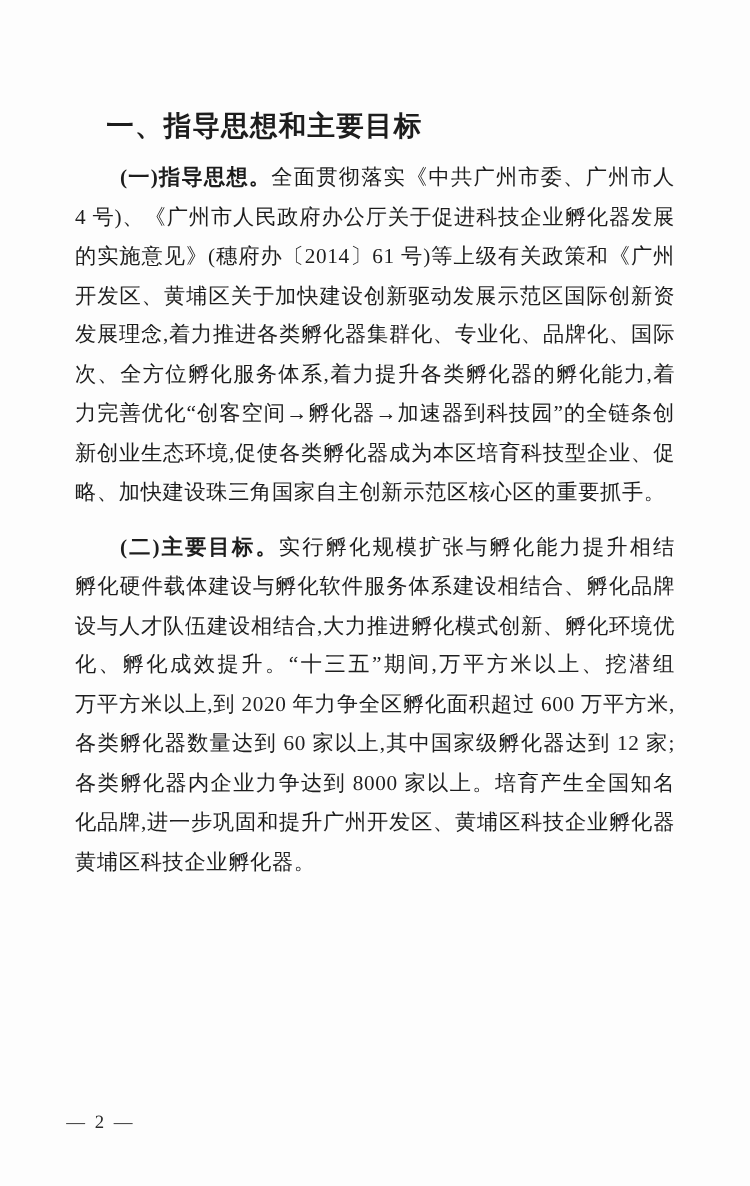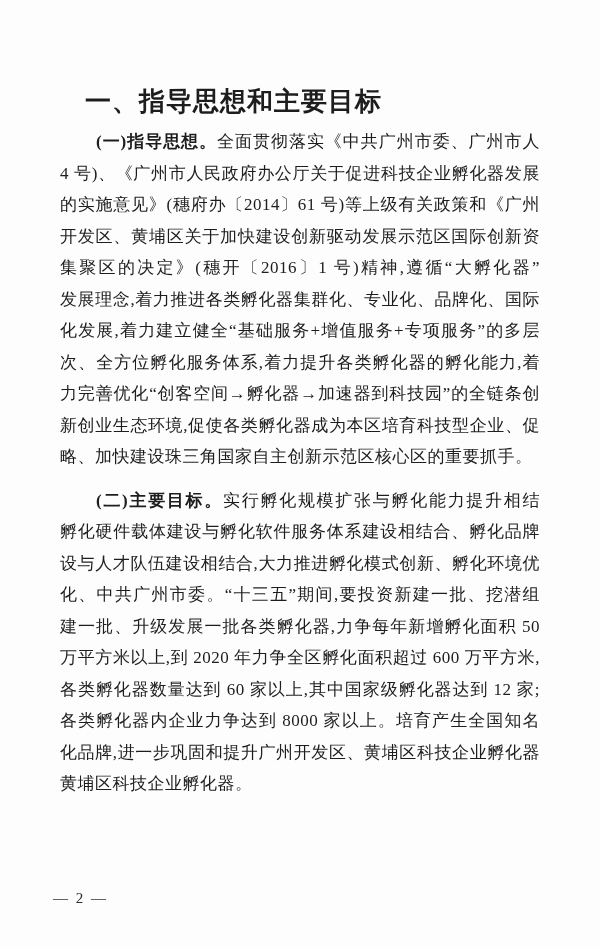--- a/index.html
+++ b/index.html
@@ -18,21 +18,21 @@
     overflow: hidden;
   }
   .content {
     position: absolute;
     top: 88px;
     left: 48px;
     width: 504px;
   }
   .heading {
     font-family: "Liberation Sans", "DejaVu Sans", sans-serif;
-    font-size: 26px;
+    font-size: 22px;
     line-height: 26px;
     font-weight: 700;
     letter-spacing: 1px;
     margin: 0 0 7px 37px;
   }
   .para {
     margin: 12px;
   }
   .line {
     font-size: 17px;
@@ -68,35 +68,32 @@
 <div class="page">
   <div class="content">
 
     <h2 class="heading">一、指导思想和主要目标</h2>
 
     <div class="para">
       <div class="line first"><span class="lead">(一)指导思想。</span><span>全面贯彻落实《中共广州市委、广州市人</span></div>
       <div class="line">4 号)、《广州市人民政府办公厅关于促进科技企业孵化器发展</div>
       <div class="line">的实施意见》(穗府办〔2014〕61 号)等上级有关政策和《广州</div>
       <div class="line">开发区、黄埔区关于加快建设创新驱动发展示范区国际创新资源</div>
-      <div class="line">集聚区的决定》(穗开〔2016〕1 号)精神,遵循“大孵化器”</div>
       <div class="line">发展理念,着力推进各类孵化器集群化、专业化、品牌化、国际</div>
-      <div class="line">化发展,着力建立健全“基础服务+增值服务+专项服务”的多层</div>
       <div class="line">次、全方位孵化服务体系,着力提升各类孵化器的孵化能力,着</div>
       <div class="line">力完善优化“创客空间→孵化器→加速器到科技园”的全链条创</div>
       <div class="line">新创业生态环境,促使各类孵化器成为本区培育科技型企业、促</div>
       <div class="line last">略、加快建设珠三角国家自主创新示范区核心区的重要抓手。</div>
     </div>
 
     <div class="para">
       <div class="line first"><span class="lead">(二)主要目标。</span><span>实行孵化规模扩张与孵化能力提升相结合、</span></div>
       <div class="line">孵化硬件载体建设与孵化软件服务体系建设相结合、孵化品牌建</div>
       <div class="line">设与人才队伍建设相结合,大力推进孵化模式创新、孵化环境优</div>
-      <div class="line">化、中共广州市委。“十三五”期间,要投资新建一批、挖潜组</div>
-      <div class="line">建一批、升级发展一批各类孵化器,力争每年新增孵化面积 50</div>
+      <div class="line">化、孵化成效提升。“十三五”期间,万平方米以上、挖潜组</div>
       <div class="line">万平方米以上,到 2020 年力争全区孵化面积超过 600 万平方米,</div>
       <div class="line">各类孵化器数量达到 60 家以上,其中国家级孵化器达到 12 家;</div>
       <div class="line">各类孵化器内企业力争达到 8000 家以上。培育产生全国知名孵</div>
       <div class="line">化品牌,进一步巩固和提升广州开发区、黄埔区科技企业孵化器</div>
       <div class="line last">黄埔区科技企业孵化器。</div>
     </div>
 
   </div>
 
   <div class="footer">— 2 —</div>

